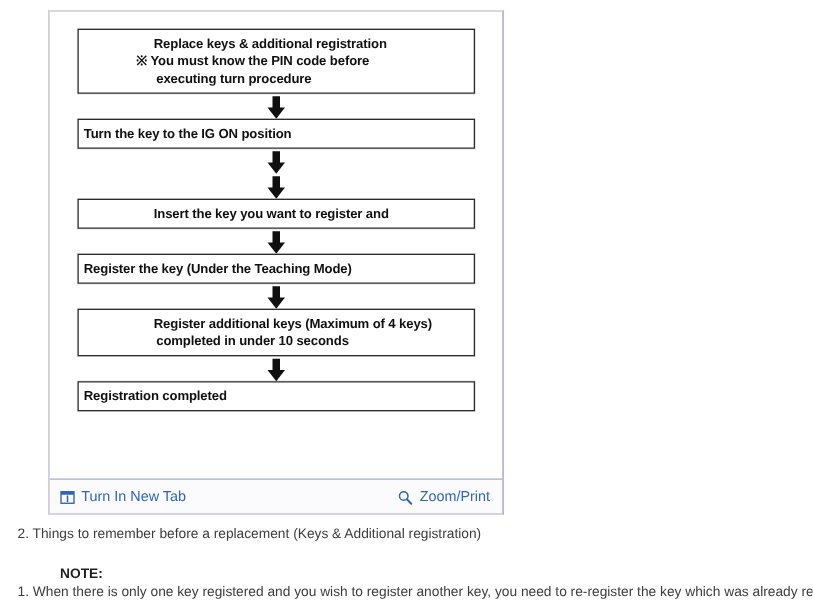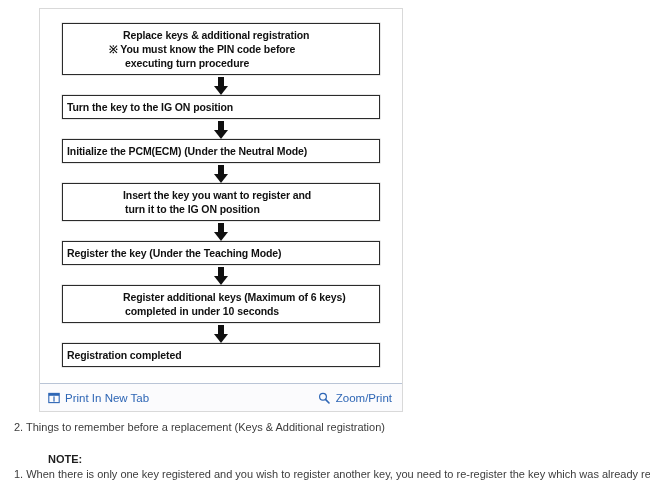--- a/index.html
+++ b/index.html
@@ -195,50 +195,46 @@
 
       <div class="fc-box">
         <span class="ln">Turn the key to the IG ON position</span>
       </div>
 
       <div class="fc-arrow">
         <span class="shaft"></span>
         <span class="head"></span>
       </div>
 
-      <div class="fc-box">
-        <span class="ln">Initialize the PCM(ECM) (Under the Neutral Mode)</span>
-      </div>
 
       <div class="fc-arrow">
         <span class="shaft"></span>
         <span class="head"></span>
       </div>
 
       <div class="fc-box multi">
         <span class="ln c1">Insert the key you want to register and</span>
-        <span class="ln ind">turn it to the IG ON position</span>
       </div>
 
       <div class="fc-arrow">
         <span class="shaft"></span>
         <span class="head"></span>
       </div>
 
       <div class="fc-box">
         <span class="ln">Register the key (Under the Teaching Mode)</span>
       </div>
 
       <div class="fc-arrow">
         <span class="shaft"></span>
         <span class="head"></span>
       </div>
 
       <div class="fc-box multi">
-        <span class="ln c1">Register additional keys (Maximum of 6 keys)</span>
+        <span class="ln c1">Register additional keys (Maximum of 4 keys)</span>
         <span class="ln ind">completed in under 10 seconds</span>
       </div>
 
       <div class="fc-arrow">
         <span class="shaft"></span>
         <span class="head"></span>
       </div>
 
       <div class="fc-box">
         <span class="ln">Registration completed</span>
@@ -250,21 +246,21 @@
   <div id="viewer-toolbar">
 
     <a class="tb-link" href="#">
       <span class="tb-icon">
         <svg width="12" height="12" viewBox="0 0 12 12" aria-hidden="true">
           <rect x="0.8" y="1.4" width="10.4" height="9.2" fill="none" stroke="#2e66b5" stroke-width="1.1"></rect>
           <rect x="0.8" y="1.4" width="10.4" height="2.4" fill="#2e66b5"></rect>
           <rect x="5.4" y="4.4" width="1.2" height="5.2" fill="#2e66b5"></rect>
         </svg>
       </span>
-      <span>Print In New Tab</span>
+      <span>Turn In New Tab</span>
     </a>
 
     <a class="tb-link" href="#">
       <span class="tb-icon">
         <svg width="12" height="12" viewBox="0 0 12 12" aria-hidden="true">
           <circle cx="5" cy="4.8" r="3.4" fill="none" stroke="#2e66b5" stroke-width="1.2"></circle>
           <line x1="7.5" y1="7.4" x2="11" y2="11" stroke="#2e66b5" stroke-width="1.6" stroke-linecap="round"></line>
         </svg>
       </span>
       <span>Zoom/Print</span>

